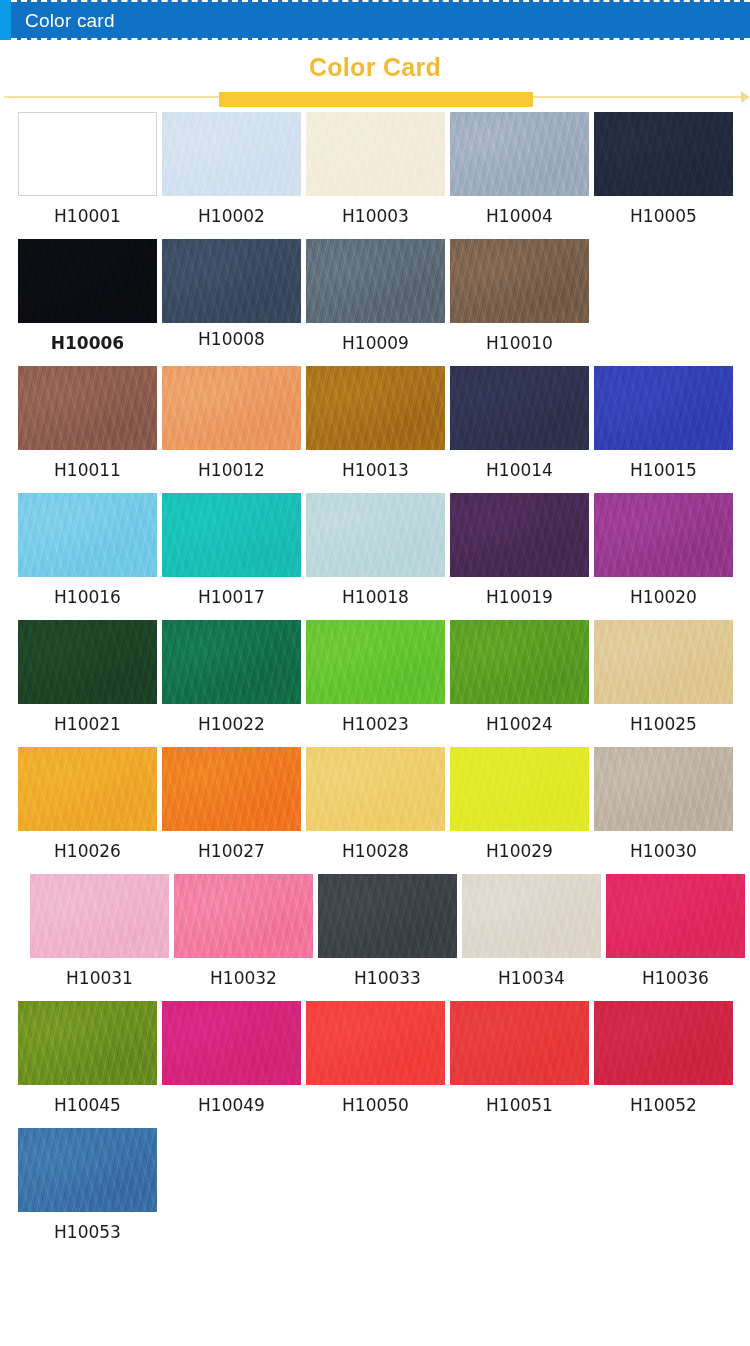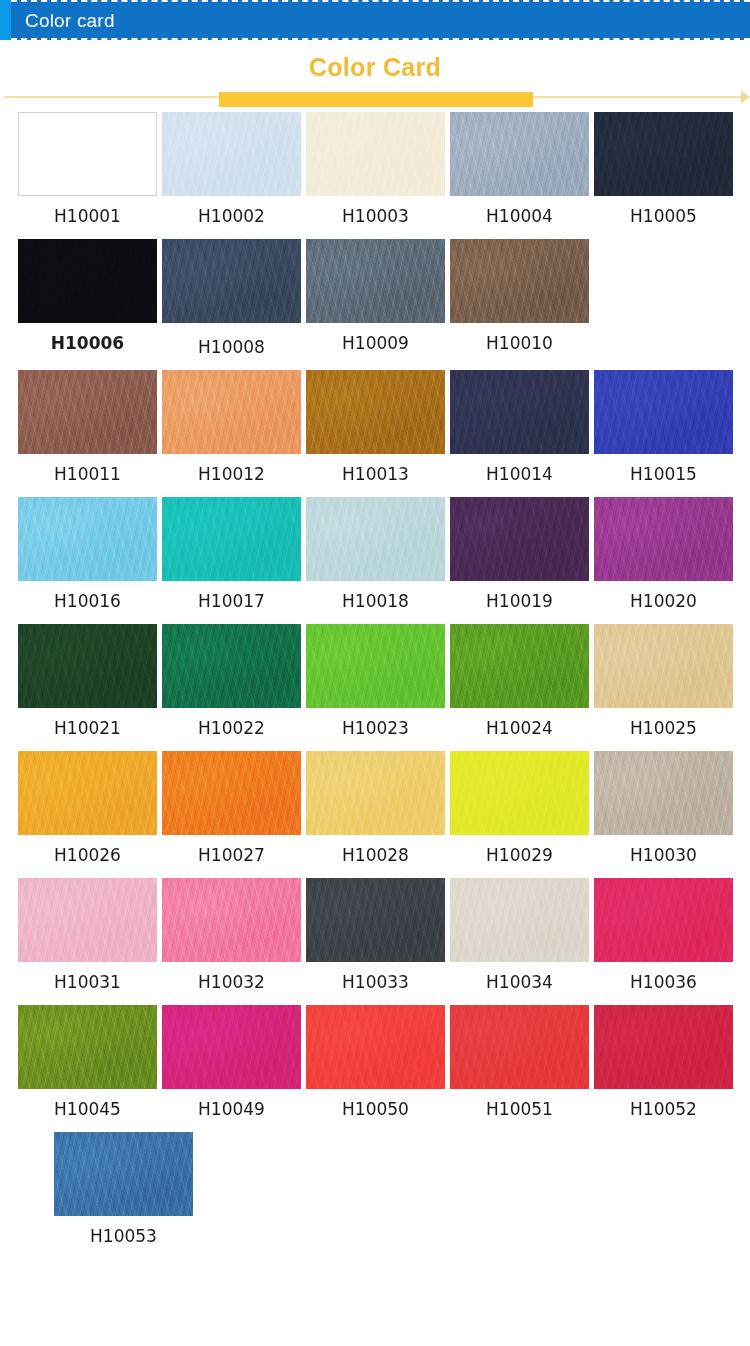--- a/index.html
+++ b/index.html
@@ -200,21 +200,21 @@
         <div class="label" style="margin-top: 12px;">H10005</div>
       </div>
     </div>
     <div class="row" style="margin-bottom: 14px;">
       <div class="cell">
         <div class="swatch" style="background-color: rgb(12, 13, 18);"></div>
         <div class="label" style="margin-top: 12px; font-weight: bold;">H10006</div>
       </div>
       <div class="cell">
         <div class="swatch" style="background-color: rgb(59, 74, 97);"></div>
-        <div class="label" style="margin-top: 16px; text-align: right;">H10008</div>
+        <div class="label" style="margin-top: 8px; text-align: right;">H10008</div>
       </div>
       <div class="cell">
         <div class="swatch" style="background-color: rgb(93, 107, 119);"></div>
         <div class="label" style="margin-top: 12px;">H10009</div>
       </div>
       <div class="cell">
         <div class="swatch" style="background-color: rgb(121, 96, 76);"></div>
         <div class="label" style="margin-top: 12px;">H10010</div>
       </div>
     </div>
@@ -299,21 +299,21 @@
       </div>
       <div class="cell">
         <div class="swatch" style="background-color: rgb(226, 234, 40);"></div>
         <div class="label" style="margin-top: 12px;">H10029</div>
       </div>
       <div class="cell">
         <div class="swatch" style="background-color: rgb(191, 179, 164);"></div>
         <div class="label" style="margin-top: 12px; text-align: center;">H10030</div>
       </div>
     </div>
-    <div class="row" style="margin-bottom: 14px;">
+    <div class="row" style="margin-bottom: 14px; padding-left: 12px;">
       <div class="cell">
         <div class="swatch" style="background-color: rgb(239, 180, 203);"></div>
         <div class="label" style="margin-top: 12px;">H10031</div>
       </div>
       <div class="cell">
         <div class="swatch" style="background-color: rgb(242, 123, 161);"></div>
         <div class="label" style="margin-top: 12px;">H10032</div>
       </div>
       <div class="cell">
         <div class="swatch" style="background-color: rgb(61, 66, 72);"></div>
@@ -343,19 +343,19 @@
       </div>
       <div class="cell">
         <div class="swatch" style="background-color: rgb(231, 58, 59);"></div>
         <div class="label" style="margin-top: 12px;">H10051</div>
       </div>
       <div class="cell">
         <div class="swatch" style="background-color: rgb(207, 37, 68);"></div>
         <div class="label" style="margin-top: 12px;">H10052</div>
       </div>
     </div>
-    <div class="row" style="margin-bottom: 14px; padding-left: 36px;">
+    <div class="row" style="margin-bottom: 14px;">
       <div class="cell">
         <div class="swatch" style="background-color: rgb(60, 114, 168);"></div>
         <div class="label" style="margin-top: 12px;">H10053</div>
       </div>
     </div>
   </div>
 
 </body></html>

